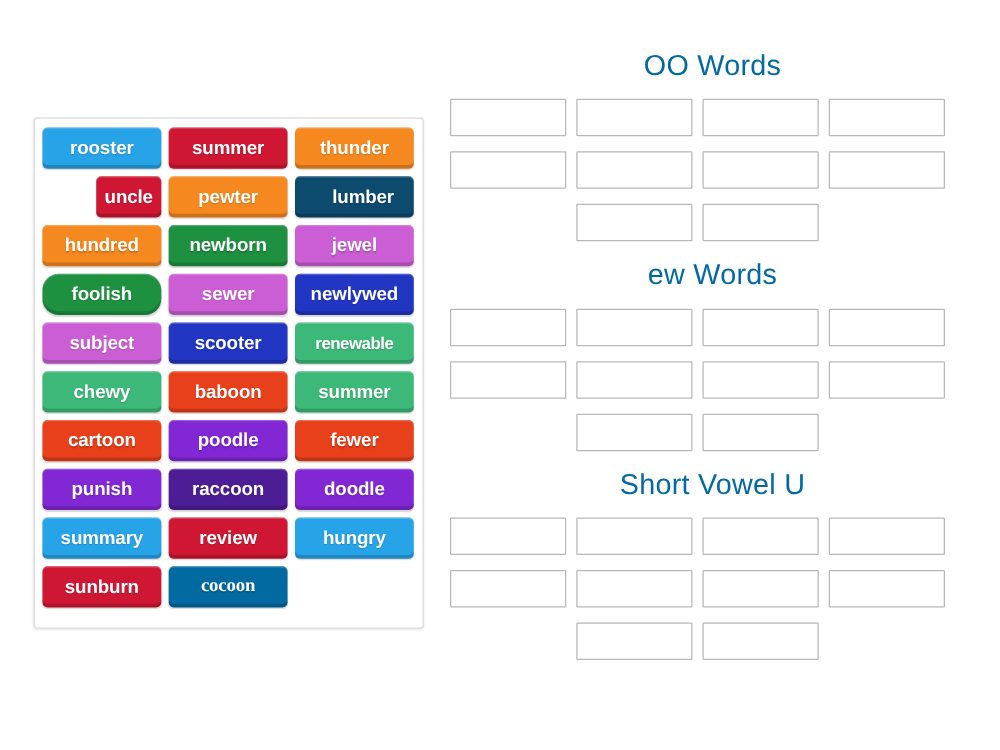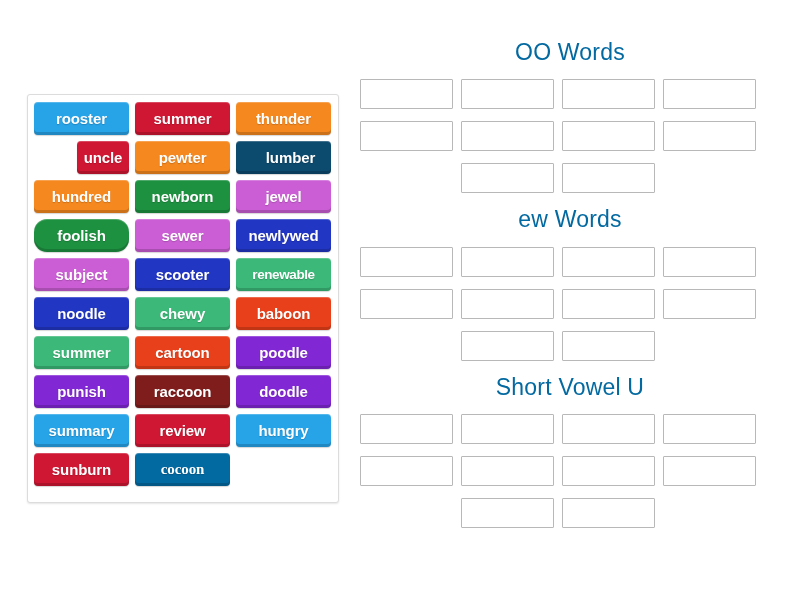--- a/index.html
+++ b/index.html
@@ -120,28 +120,28 @@
         <div class="tile" style="background: #0c4a6e; padding-left: 16px;">lumber</div>
         <div class="tile" style="background: rgb(245, 136, 31);">hundred</div>
         <div class="tile" style="background: rgb(30, 145, 65);">newborn</div>
         <div class="tile" style="background: rgb(203, 94, 212);">jewel</div>
         <div class="tile" style="background: rgb(30, 145, 65); border-radius: 13px;">foolish</div>
         <div class="tile" style="background: rgb(203, 94, 212);">sewer</div>
         <div class="tile" style="background: rgb(34, 54, 196);">newlywed</div>
         <div class="tile" style="background: rgb(203, 94, 212);">subject</div>
         <div class="tile" style="background: rgb(34, 54, 196);">scooter</div>
         <div class="tile long" style="background: rgb(60, 184, 120);">renewable</div>
-        <div class="tile" style="background: rgb(34, 54, 196);">noodle</div>
         <div class="tile" style="background: rgb(60, 184, 120);">chewy</div>
         <div class="tile" style="background: rgb(232, 64, 26);">baboon</div>
         <div class="tile" style="background: rgb(60, 184, 120);">summer</div>
         <div class="tile" style="background: rgb(232, 64, 26);">cartoon</div>
         <div class="tile" style="background: rgb(130, 39, 212);">poodle</div>
+        <div class="tile" style="background: rgb(232, 64, 26);">fewer</div>
         <div class="tile" style="background: rgb(130, 39, 212);">punish</div>
-        <div class="tile" style="background: #7f1d1d;">raccoon</div>
+        <div class="tile" style="background: #4c1d95;">raccoon</div>
         <div class="tile" style="background: rgb(130, 39, 212);">doodle</div>
         <div class="tile" style="background: rgb(39, 163, 232);">summary</div>
         <div class="tile" style="background: rgb(207, 23, 51);">review</div>
         <div class="tile" style="background: rgb(39, 163, 232);">hungry</div>
         <div class="tile" style="background: rgb(207, 23, 51);">sunburn</div>
         <div class="tile" style="background: #0369a1; font-family: Liberation Serif, serif;">cocoon</div>
       </div>
   </div>
 
   <div id="categories">

